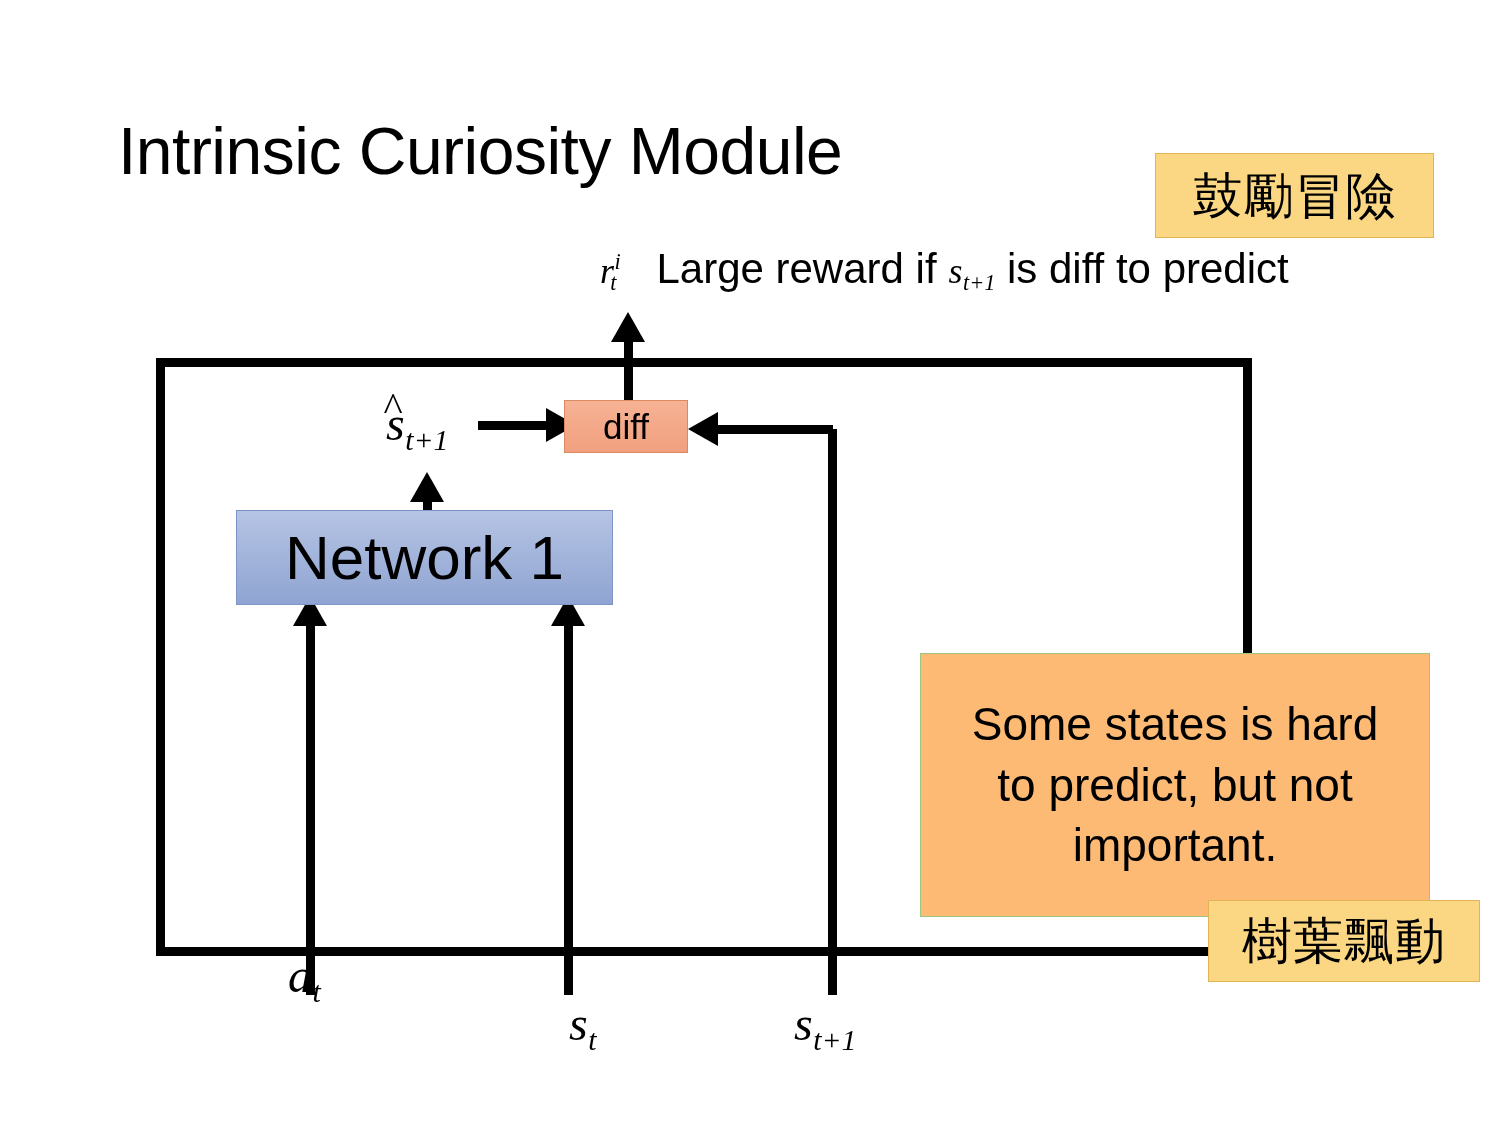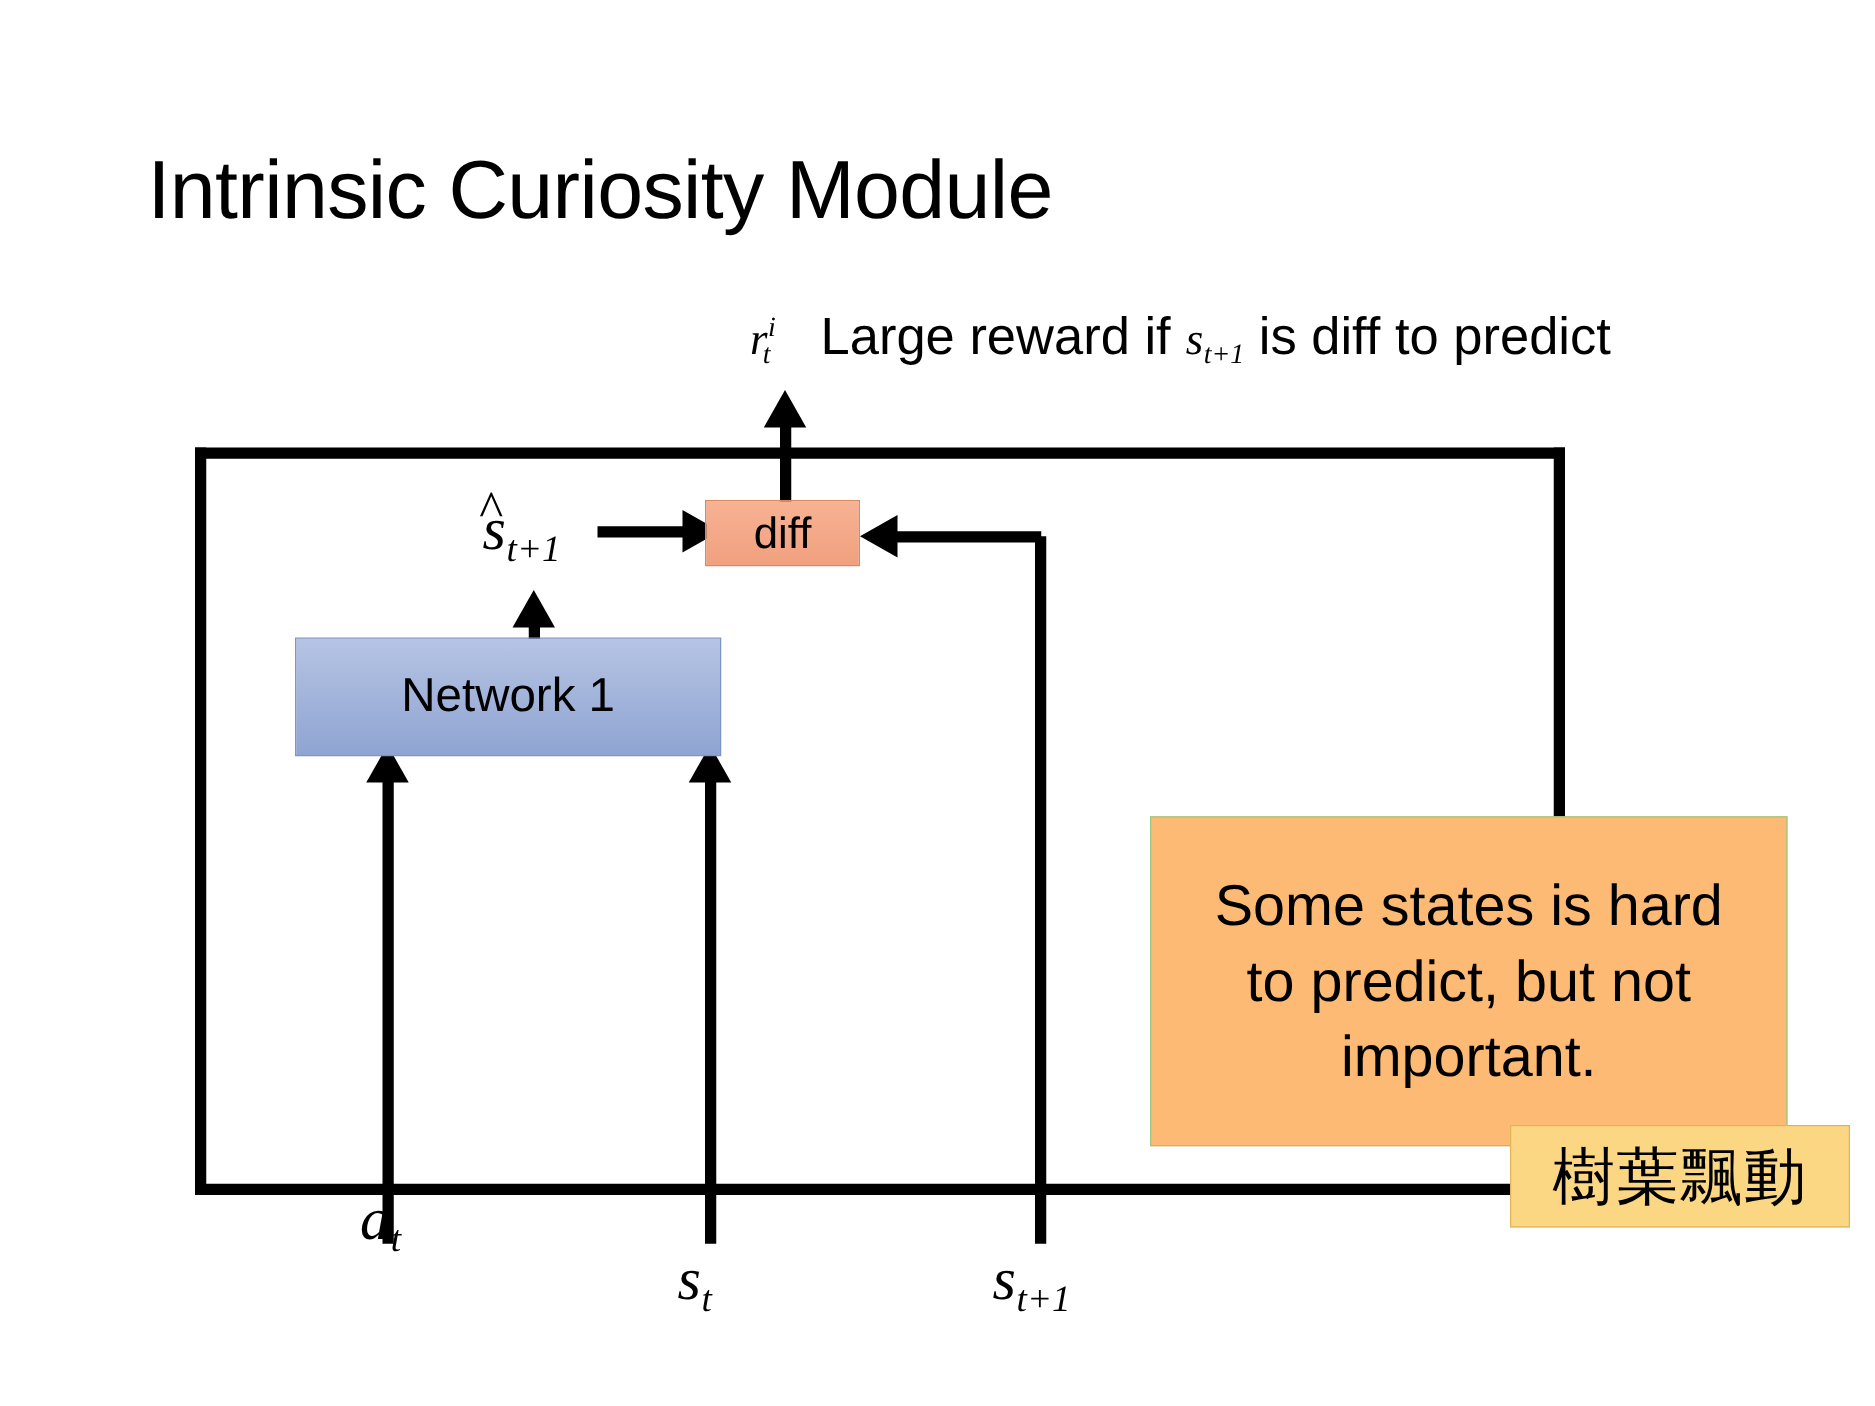--- a/index.html
+++ b/index.html
@@ -118,25 +118,25 @@
     height: 53px;
     background: linear-gradient(180deg, #F7B294 0%, #F0A07E 100%);
     border: 1px solid #D98A63;
     font-size: 35px;
     z-index: 25;
     font-family: "Liberation Sans", sans-serif;
   }
   #box-network1 {
     left: 236px;
     top: 510px;
-    width: 341px;
+    width: 377px;
     height: 95px;
     background: linear-gradient(180deg, #B6C4E4 0%, #8FA4D2 100%);
     border: 1px solid #7E94C6;
-    font-size: 38px;
+    font-size: 62px;
     z-index: 25;
     font-family: "Liberation Sans", sans-serif;
   }
   #box-note {
     left: 920px;
     top: 653px;
     width: 510px;
     height: 264px;
     background: #fdba74;
     border: 1px solid #9CC77F;
@@ -202,20 +202,23 @@
     line-height: 1;
   }
 </style>
 </head>
 <body>
 
 <div id="page">
 
   <div class="title">Intrinsic Curiosity Module</div>
 
+  <div class="badge" id="badge-top">
+    <span>鼓勵冒險</span>
+  </div>
 
   <div class="badge" id="badge-bottom">
     <span>樹葉飄動</span>
   </div>
 
   <div class="reward-line">
     <span class="mathvar"><span>r</span><span class="sup">i</span><span class="sub" style="left:-0.45em;">t</span></span>
     <span class="gap-md"></span>
     <span class="plain-text">Large reward if</span>
     <span class="gap-sm"></span>
@@ -268,21 +271,21 @@
   </div>
 
   <div class="label-math" style="left:386px; top:400px;">
     <span class="mathvar"><span class="hatwrap"><span class="hat">^</span><span>s</span></span><span class="sub">t+1</span></span>
   </div>
 
   <div class="label-math" style="left:288px; top:952px;">
     <span class="mathvar"><span>a</span><span class="sub">t</span></span>
   </div>
 
-  <div class="label-math" style="left:542px; top:1000px;">
+  <div class="label-math" style="left:569px; top:1000px;">
     <span class="mathvar"><span>s</span><span class="sub">t</span></span>
   </div>
 
   <div class="label-math" style="left:794px; top:1000px;">
     <span class="mathvar"><span>s</span><span class="sub">t+1</span></span>
   </div>
 
 </div>
 
 </body></html>

